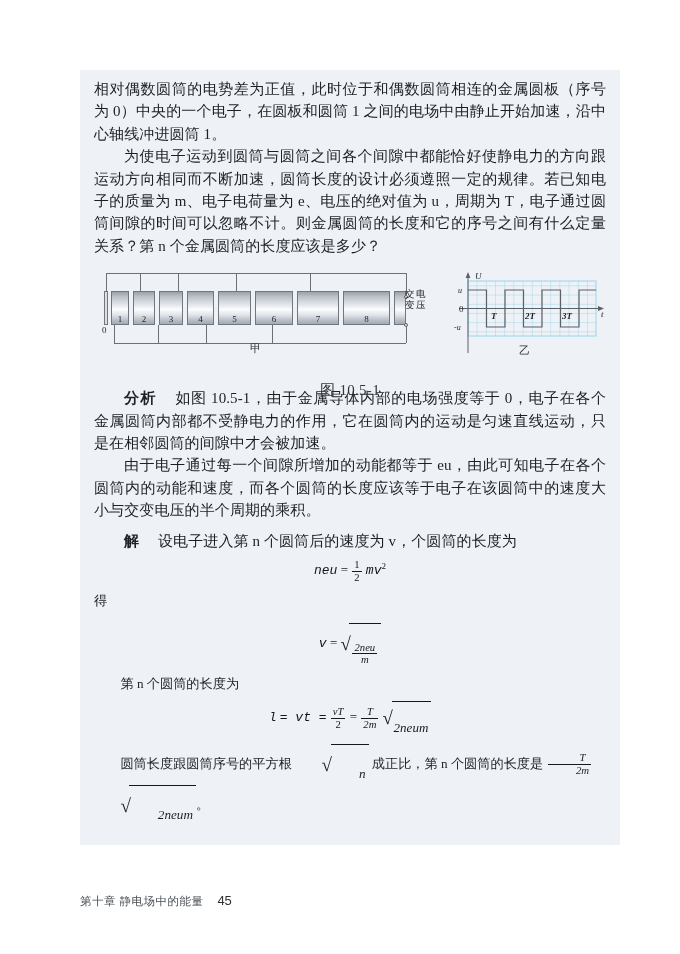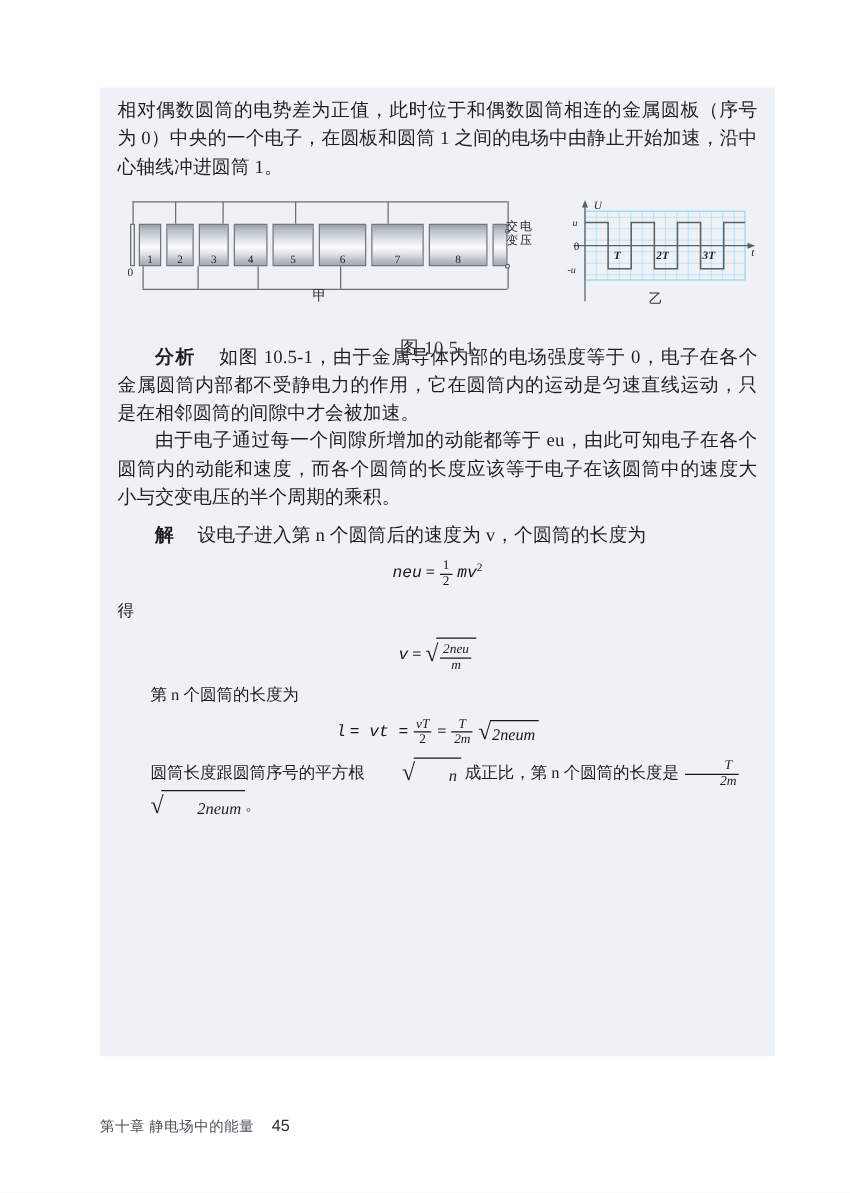--- a/index.html
+++ b/index.html
@@ -166,21 +166,21 @@
   .frac .d { display: block; padding: 0 2px; }
   .sqrt {
     display: inline-block;
     vertical-align: middle;
     position: relative;
     padding-left: 9px;
   }
   .sqrt > .radicand {
     display: inline-block;
     border-top: 1px solid #15191d;
-    padding: 3px 3px 0 2px;
+    padding: 18px 3px 0 2px;
   }
   .sqrt > .sign {
     position: absolute;
     left: 0; top: 50%;
     transform: translateY(-52%);
     font-size: 1.45em;
     line-height: 0.6;
   }
   sup.sq { font-size: 0.7em; }
 
@@ -211,20 +211,21 @@
     color: #2c3136;
     font-family: "Liberation Sans", sans-serif;
   }
 </style>
 </head>
 <body>
 
 <div id="content-block">
 
   <p class="para">相对偶数圆筒的电势差为正值，此时位于和偶数圆筒相连的金属圆板（序号为 0）中央的一个电子，在圆板和圆筒 1 之间的电场中由静止开始加速，沿中心轴线冲进圆筒 1。</p>
+  <p class="para indent">为使电子运动到圆筒与圆筒之间各个间隙中都能恰好使静电力的方向跟运动方向相同而不断加速，圆筒长度的设计必须遵照一定的规律。若已知电子的质量为 m、电子电荷量为 e、电压的绝对值为 u，周期为 T，电子通过圆筒间隙的时间可以忽略不计。则金属圆筒的长度和它的序号之间有什么定量关系？第 n 个金属圆筒的长度应该是多少？</p>
 
   <div id="figure-wrap">
 
     <div id="tube-diagram">
 
       <div class="wire h" style="left:4px; top:6px; width:300px;"></div>
       <div class="wire v" style="left:4px; top:6px; height:20px;"></div>
       <div class="wire v" style="left:38px; top:6px; height:18px;"></div>
       <div class="wire v" style="left:76px; top:6px; height:18px;"></div>
       <div class="wire v" style="left:134px; top:6px; height:18px;"></div>

